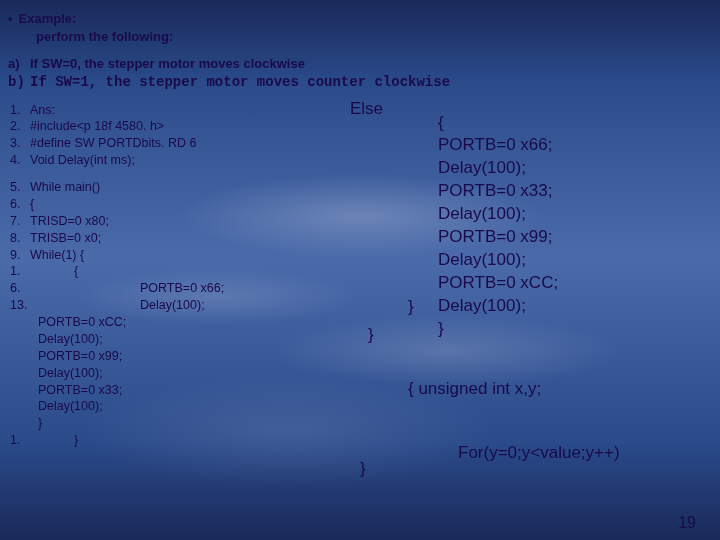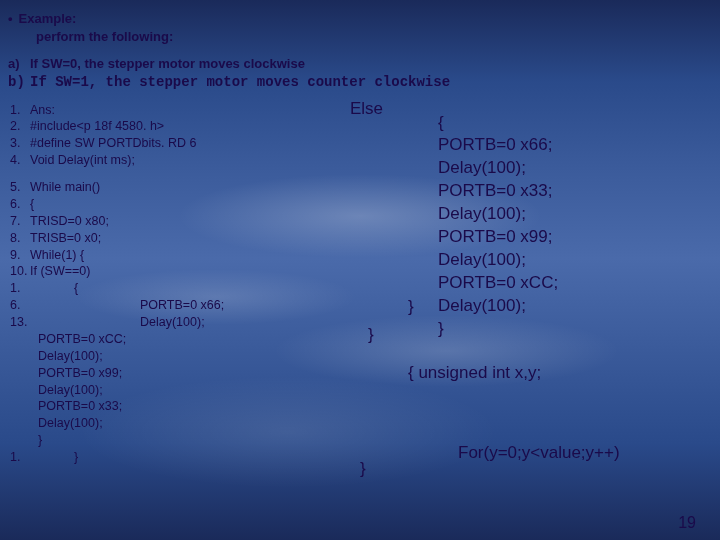--- a/index.html
+++ b/index.html
@@ -107,24 +107,20 @@
           </li>
         <li>
             <span class="num">8.</span>
             <span class="txt">TRISB=0 x0;</span>
           </li>
         <li>
             <span class="num">9.</span>
             <span class="txt">While(1) {</span>
           </li>
         <li>
-            <span class="num">10.</span>
-            <span class="txt">If (SW==0)</span>
-          </li>
-        <li>
             <span class="num">1.</span>
             <span class="txt" style="padding-left:44px;">{</span>
           </li>
         <li>
             <span class="num">6.</span>
             <span class="txt" style="padding-left:110px;">PORTB=0 x66;</span>
           </li>
         <li>
             <span class="num">13.</span>
             <span class="txt" style="padding-left:110px;">Delay(100);</span>
@@ -156,20 +152,20 @@
         <div>PORTB=0 x33;</div>
         <div>Delay(100);</div>
         <div>PORTB=0 x99;</div>
         <div>Delay(100);</div>
         <div>PORTB=0 xCC;</div>
         <div>Delay(100);</div>
         <div>}</div>
       </div>
       <div class="r-block right-text" style="left:110px; top:198px;">}</div>
       <div class="r-block right-text" style="left:70px; top:226px;">}</div>
-      <div class="r-block right-text" style="left:110px; top:264px;">{ unsigned int x,y;</div>
+      <div class="r-block right-text" style="left:110px; top:280px;">{ unsigned int x,y;</div>
       <div class="r-block right-text" style="left:160px; top:344px;">For(y=0;y&lt;value;y++)</div>
       <div class="r-block right-text" style="left:62px; top:360px;">}</div>
     </div>
   </div>
 </div>
 
 <div class="pagenum">19</div>
 
 </body></html>

